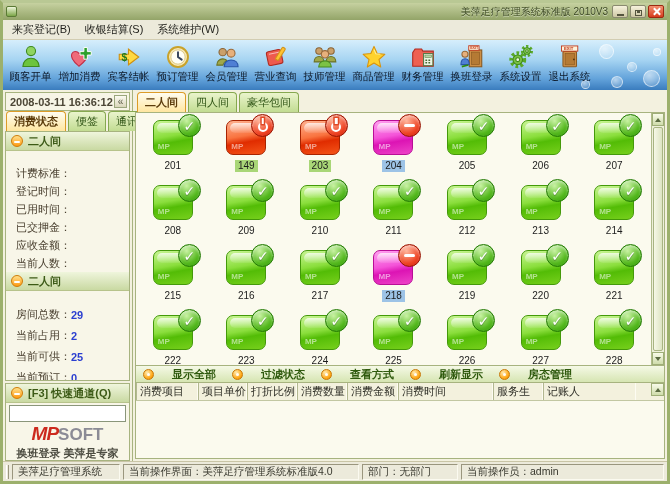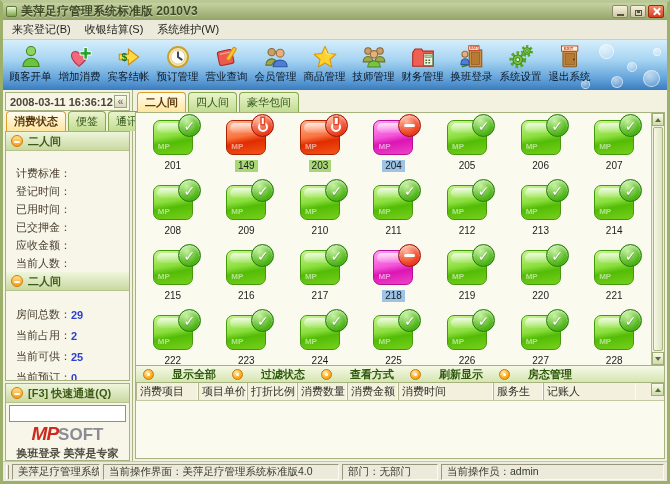--- a/index.html
+++ b/index.html
@@ -7,22 +7,22 @@
   body { font-family:"Liberation Sans","DejaVu Sans",sans-serif; background:#c8d0a8; }
 
   .window { width:670px; height:484px; border:3px solid #9cb06c; border-top-color:#b9c894;
             display:flex; flex-direction:column; background:#f3f1df; }
 
   
   .titlebar { flex:0 0 17px; background:linear-gradient(#c6d1a0,#93a468); display:flex;
               align-items:center; gap:4px; padding:0 3px; }
   .title-icon { width:11px; height:11px; border:1px solid #5a7a34; border-radius:2px;
                 background:linear-gradient(#eef6da,#7ca648); flex:0 0 11px; }
-  .title-text { flex:1; font-size:12px; font-weight:bold; color:#3d4a24;
-                text-shadow:0 1px 0 rgba(255,255,255,.45); white-space:nowrap; overflow:hidden; }
+  .title-text { flex:1; font-size:10px; font-weight:normal; color:#3d4a24;
+                text-shadow:0 1px 0 rgba(255,255,255,.45); white-space:nowrap; overflow:hidden;text-align:right; }
   .win-controls { display:flex; gap:2px; }
   .win-btn { width:16px; height:13px; border:1px solid #8a8a70; border-radius:2px;
              background:linear-gradient(#f6f2dc,#cdc7a4); display:flex; align-items:center;
              justify-content:center; cursor:default; }
   .win-btn.close { background:linear-gradient(#f49070,#d63c1e); border-color:#9c2810; }
   .g-min { width:7px; height:2px; background:#55553f; margin-top:6px; }
   .g-restore { width:7px; height:6px; border:1px solid #55553f; margin-top:2px; position:relative; }
   .g-restore::before { content:""; position:absolute; left:1px; right:1px; top:0; height:2px; background:#55553f; }
   .g-close { width:9px; height:9px; position:relative; }
   .g-close::before,.g-close::after { content:""; position:absolute; left:4px; top:0; width:2px; height:9px; background:#fff; }
@@ -149,21 +149,21 @@
   .tbl-scroll-btn { position:absolute; top:0; right:0; width:13px; height:13px; border:1px solid #9fae78;
                     background:linear-gradient(#f8fbe8,#cfdcab); display:flex; align-items:center; justify-content:center; }
 
   
   .statusbar { flex:0 0 20px; background:#eceadb; border-top:1px solid #c9c5a6; display:flex;
                align-items:center; gap:3px; padding:1px 3px; }
   .status-grip { width:3px; height:14px; border-left:1px solid #fff; border-right:1px solid #9a967e; flex:0 0 3px; }
   .status-seg { height:16px; border:1px solid; border-color:#9a967e #fbfaf0 #fbfaf0 #9a967e;
                 display:flex; align-items:center; padding:0 5px; font-size:10.5px; color:#38382e;
                 white-space:nowrap; overflow:hidden; }
-  .status-seg:nth-child(2){width:88px;} .status-seg:nth-child(3){width:236px;}
+  .status-seg:nth-child(2){width:108px;} .status-seg:nth-child(3){width:236px;}
   .status-seg:nth-child(4){width:96px;}  .status-seg:nth-child(5){flex:1;}
 </style>
 </head>
 <body>
 
 <div class="window">
 
   <div class="titlebar">
     <span class="title-icon"></span>
     <span class="title-text">美萍足疗管理系统标准版 2010V3</span>
@@ -220,59 +220,59 @@
             <circle cx="12" cy="12" r="9.2" fill="#f7e9b8" stroke="#c9a22a" stroke-width="1.8"></circle>
             <circle cx="12" cy="12" r="6.6" fill="#fffef4" stroke="#d8c27a" stroke-width=".8"></circle>
             <path d="M12 7.5V12l3.4 2.4" stroke="#37445a" stroke-width="1.8" fill="none" stroke-linecap="round"></path>
           </svg>
       </span>
       <span class="tb-label">预订管理</span>
     </div>
     <div class="tb-btn">
       <span class="tb-icon">
         <svg viewBox="0 0 24 24" width="26" height="26">
-            <rect x="4" y="6" width="13.5" height="13" rx="2" fill="#ee5a4e" stroke="#b02a20" transform="rotate(-12 10.7 12.5)"></rect>
-            <path d="M5.5 9.5l11-2.3" stroke="#ffffff" stroke-width=".9" opacity=".6"></path>
-            <rect x="14.5" y="2.5" width="3.2" height="13" rx="1" fill="#ffc232" stroke="#d0921a" transform="rotate(32 16 9)"></rect>
-          </svg>
-      </span>
-      <span class="tb-label">营业查询</span>
-    </div>
-    <div class="tb-btn">
-      <span class="tb-icon">
-        <svg viewBox="0 0 24 24" width="26" height="26">
             <circle cx="8" cy="7.5" r="3.4" fill="#caa06a" stroke="#8a6436"></circle>
             <path d="M2.6 19.5c0-3.6 2.4-5.8 5.4-5.8 1.5 0 2.8.5 3.8 1.4-1.9 1-3.2 2.6-3.6 4.4z" fill="#a0a84a" stroke="#6a7228"></path>
             <circle cx="15.8" cy="8.5" r="3.6" fill="#e6b07c" stroke="#9a6a3a"></circle>
             <path d="M9.4 21c0-3.9 2.7-6.3 6.4-6.3 3.7 0 6.4 2.4 6.4 6.3z" fill="#4f7fd4" stroke="#2a56a8"></path>
           </svg>
       </span>
       <span class="tb-label">会员管理</span>
     </div>
     <div class="tb-btn">
       <span class="tb-icon">
         <svg viewBox="0 0 24 24" width="26" height="26">
-            <path d="M12 2.2l2.9 6.6 7.1.7-5.4 4.8 1.6 7L12 17.6l-6.2 3.7 1.6-7L2 9.5l7.1-.7z" fill="#ffd22e" stroke="#d89410" stroke-linejoin="round"></path>
-            <path d="M12 5.2l1.7 3.9 4.2.4" stroke="#fff3b0" fill="none" opacity=".85"></path>
-          </svg>
-      </span>
-      <span class="tb-label">商品管理</span>
+            <rect x="4" y="6" width="13.5" height="13" rx="2" fill="#ee5a4e" stroke="#b02a20" transform="rotate(-12 10.7 12.5)"></rect>
+            <path d="M5.5 9.5l11-2.3" stroke="#ffffff" stroke-width=".9" opacity=".6"></path>
+            <rect x="14.5" y="2.5" width="3.2" height="13" rx="1" fill="#ffc232" stroke="#d0921a" transform="rotate(32 16 9)"></rect>
+          </svg>
+      </span>
+      <span class="tb-label">营业查询</span>
     </div>
     <div class="tb-btn">
       <span class="tb-icon">
         <svg viewBox="0 0 24 24" width="26" height="26">
             <circle cx="6.5" cy="6.5" r="3" fill="#caa06a" stroke="#8a6436"></circle>
             <circle cx="17.5" cy="6.5" r="3" fill="#caa06a" stroke="#8a6436"></circle>
             <path d="M2 16.5c0-3 2-5 4.5-5s4.5 2 4.5 5z" fill="#a0a84a" stroke="#6a7228"></path>
             <path d="M13 16.5c0-3 2-5 4.5-5s4.5 2 4.5 5z" fill="#a0a84a" stroke="#6a7228"></path>
             <circle cx="12" cy="9.5" r="3.4" fill="#e6b07c" stroke="#9a6a3a"></circle>
             <path d="M6.2 21.2c0-3.4 2.4-5.6 5.8-5.6s5.8 2.2 5.8 5.6z" fill="#7cc244" stroke="#478a1e"></path>
           </svg>
       </span>
       <span class="tb-label">技师管理</span>
+    </div>
+    <div class="tb-btn">
+      <span class="tb-icon">
+        <svg viewBox="0 0 24 24" width="26" height="26">
+            <path d="M12 2.2l2.9 6.6 7.1.7-5.4 4.8 1.6 7L12 17.6l-6.2 3.7 1.6-7L2 9.5l7.1-.7z" fill="#ffd22e" stroke="#d89410" stroke-linejoin="round"></path>
+            <path d="M12 5.2l1.7 3.9 4.2.4" stroke="#fff3b0" fill="none" opacity=".85"></path>
+          </svg>
+      </span>
+      <span class="tb-label">商品管理</span>
     </div>
     <div class="tb-btn">
       <span class="tb-icon">
         <svg viewBox="0 0 24 24" width="26" height="26">
             <path d="M2.5 8l2.2-3.4h6l1.2 2h9.6V20.5H2.5z" fill="#ee6052" stroke="#b02a20"></path>
             <rect x="12.5" y="8.8" width="8.6" height="11.2" fill="#eef4e4" stroke="#5a7a46"></rect>
             <rect x="13.8" y="10.2" width="6" height="2.4" fill="#b8d8a8" stroke="#5a7a46" stroke-width=".5"></rect>
             <path d="M14.2 15h1.6M17 15h1.6M14.2 17.4h1.6M17 17.4h1.6" stroke="#4a6a36" stroke-width="1.4"></path>
           </svg>
       </span>

